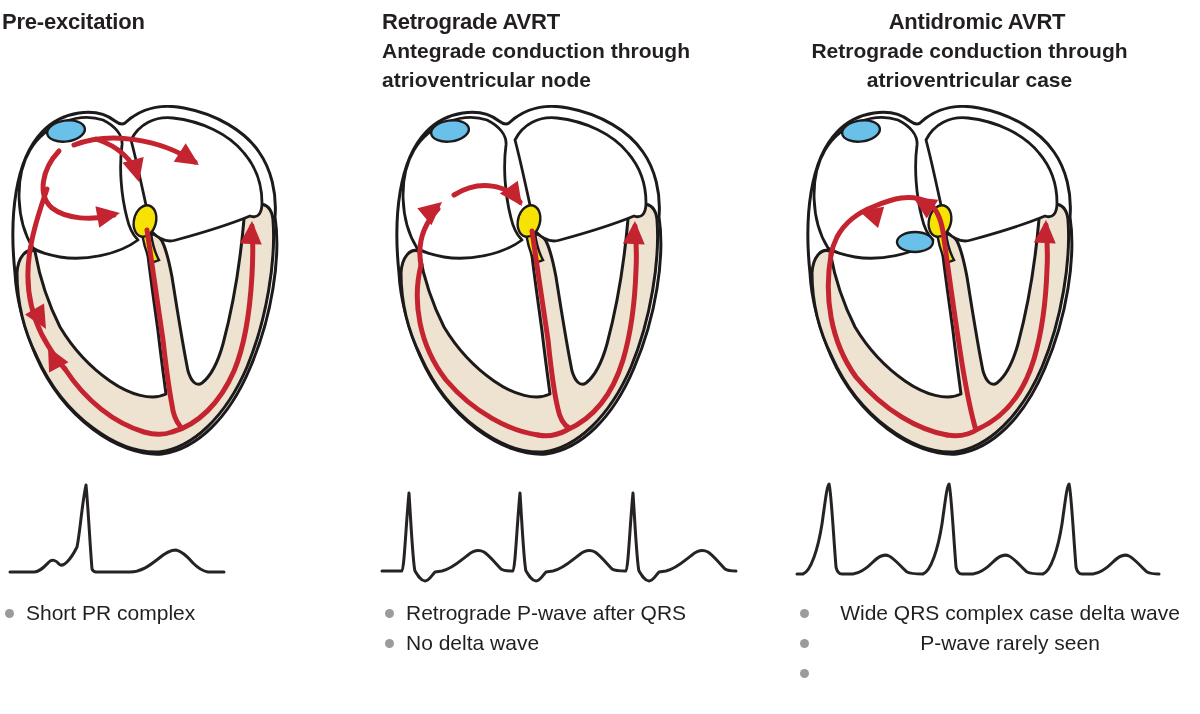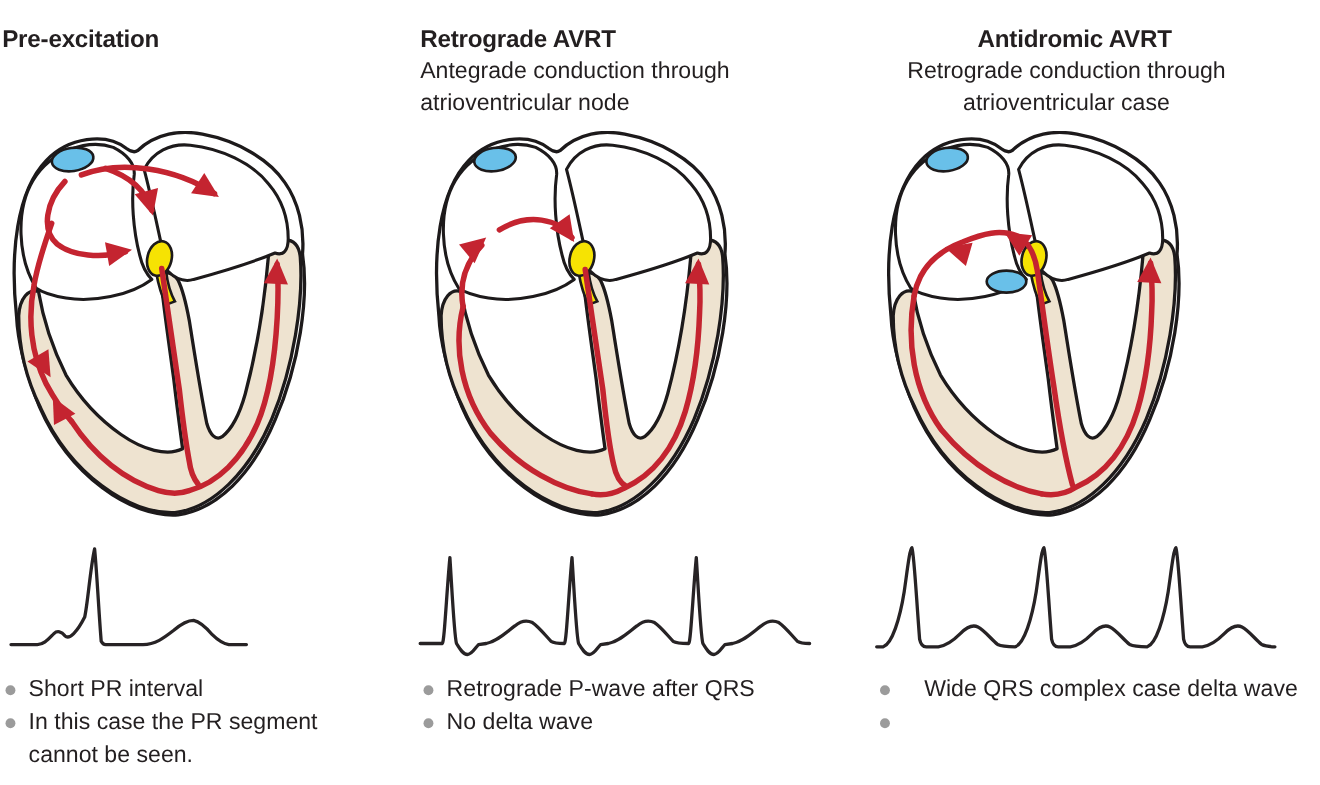--- a/index.html
+++ b/index.html
@@ -1,27 +1,27 @@
 <!DOCTYPE html>
 <html><head>
 <meta charset="utf-8">
 <style>
   html,body{margin:0;padding:0;background:#ffffff;}
   #stage{
     position:relative;width:1200px;height:714px;background:#ffffff;overflow:hidden;
     font-family:"Liberation Sans", sans-serif;color:#231f20;
   }
-  .panel{position:absolute;top:16px;height:664px;}
+  .panel{position:absolute;top:2px;height:664px;}
   #panel-1{left:0;width:365px;}
   #panel-2{left:380px;width:410px;}
   #panel-3{left:795px;width:405px;text-align:center;}
 
   .titleblock{position:absolute;left:2px;top:6px;width:360px;}
   .panel-title{font-size:22px;font-weight:700;line-height:28px;letter-spacing:-0.2px;}
-  .panel-subtitle{font-size:21px;font-weight:400;line-height:29px;width:345px;}
+  .panel-subtitle{font-size:21px;font-weight:700;line-height:29px;width:345px;}
 
   .heart{position:absolute;top:103px;width:300px;height:360px;}
   #panel-1 .heart{left:2px;}
   #panel-2 .heart{left:6px;}
   #panel-3 .heart{left:2px;}
 
   .ecg{position:absolute;top:467px;height:125px;}
   #panel-1 .ecg{left:8px;width:230px;}
   #panel-2 .ecg{left:0px;width:365px;}
   #panel-3 .ecg{left:0px;width:368px;}
@@ -85,22 +85,21 @@
         <path class="red" d="M 63,264 C 84,296 112,318 142,327 C 152,330 162,330 170,327 C 196,320 218,298 232,266 C 243,240 248,205 250,170 C 251,152 251,135 250,121"></path>
         <use href="#ah" class="rhead" transform="translate(250 116) rotate(273)"></use>
       </g>
     </svg>
 
     <svg class="ecg" viewBox="0 0 230 125">
       <path class="trace" d="M 2 103 L 26 103 C 32 103 36 98 41 93 C 44 90 48 91 51 95 C 53 97 56 96 59 93 C 63 89 66 84 69 78 C 72 64 74 34 78 16 C 80 36 82 76 84 100 C 85 102 86 103 88 103 L 122 103 C 133 103 141 97 150 90 C 157 84 163 81 168 81 C 173 82 179 87 185 94 C 189 98 194 102 200 103 L 216 103"></path>
     </svg>
 
     <ul class="bullets">
-      <li><span class="dot"></span><span>Short PR interval</span></li>
-      <li><span class="dot"></span><span>In this case the PR segment cannot be seen.</span></li>
+      <li><span class="dot"></span><span>Short PR complex</span></li>
     </ul>
   </section>
 
   <section class="panel" id="panel-2">
     <div class="titleblock">
       <div class="panel-title">Retrograde AVRT</div>
       <div class="panel-subtitle">Antegrade conduction through atrioventricular node</div>
     </div>
 
     <svg class="heart" viewBox="0 0 300 360">
@@ -146,17 +145,18 @@
         <use href="#ah" class="rhead" transform="translate(249 115) rotate(273)"></use>
       </g>
     </svg>
 
     <svg class="ecg" viewBox="0 0 368 125">
       <path class="trace" d="M 2 105 L 8 105 C 16 102 23 80 27 55 C 30 34 32 16 34 15 C 36 20 38 60 41 98 C 42 103 44 105 47 105 L 58 105 C 66 104 72 99 78 93 C 84 87 90 85 94 87 C 100 90 106 98 112 103 C 116 105 120 105 128 105 C 136 102 143 80 147 55 C 150 34 152 16 154 15 C 156 20 158 60 161 98 C 162 103 164 105 167 105 L 178 105 C 186 104 192 99 198 93 C 204 87 210 85 214 87 C 220 90 226 98 232 103 C 236 105 240 105 248 105 C 256 102 263 80 267 55 C 270 34 272 16 274 15 C 276 20 278 60 281 98 C 282 103 284 105 287 105 L 298 105 C 306 104 312 99 318 93 C 324 87 330 85 334 87 C 340 90 346 98 352 103 C 356 105 360 105 364 105"></path>
     </svg>
 
     <ul class="bullets">
       <li><span class="dot"></span><span>Wide QRS complex case delta wave</span></li>
+      <li><span class="dot"></span><span>P-wave rarely seen</span></li>
       <li><span class="dot"></span></li>
     </ul>
   </section>
 
 </div>
 
 </body></html>

